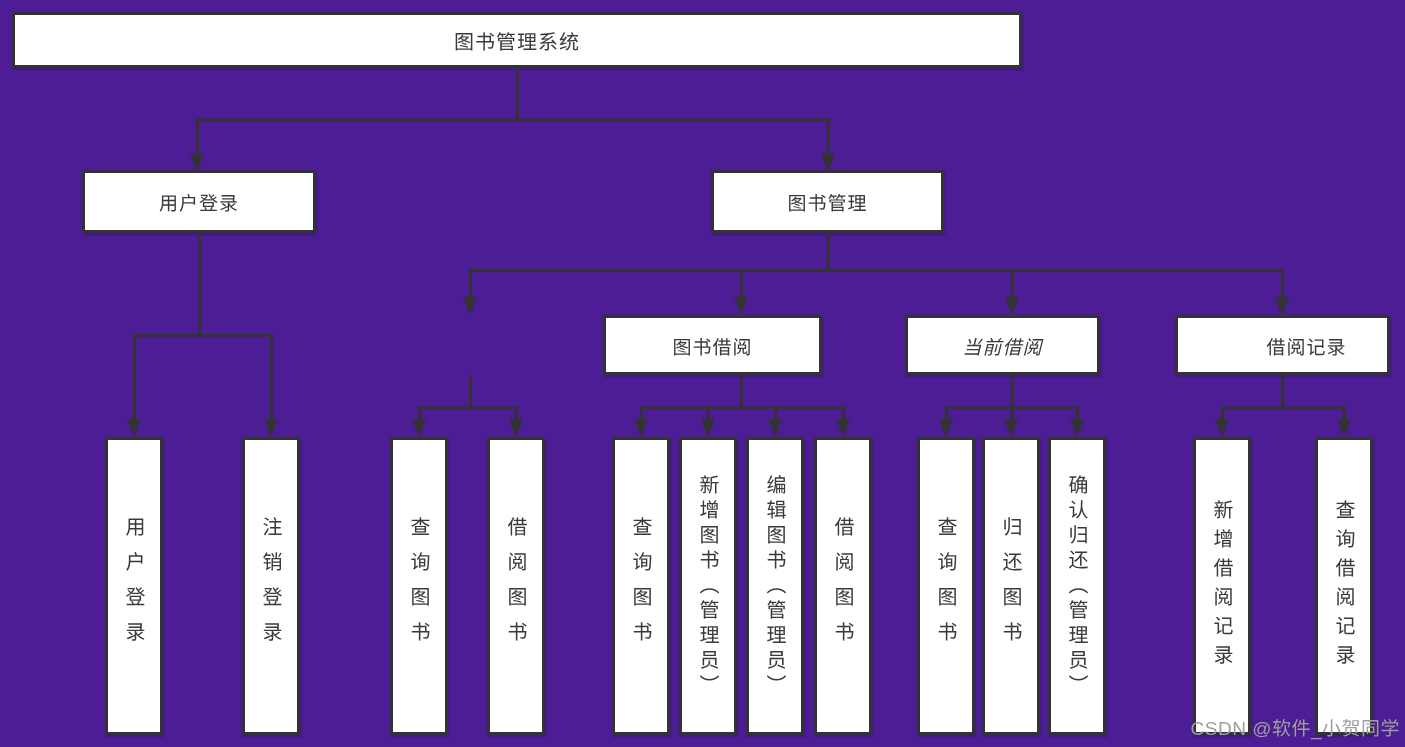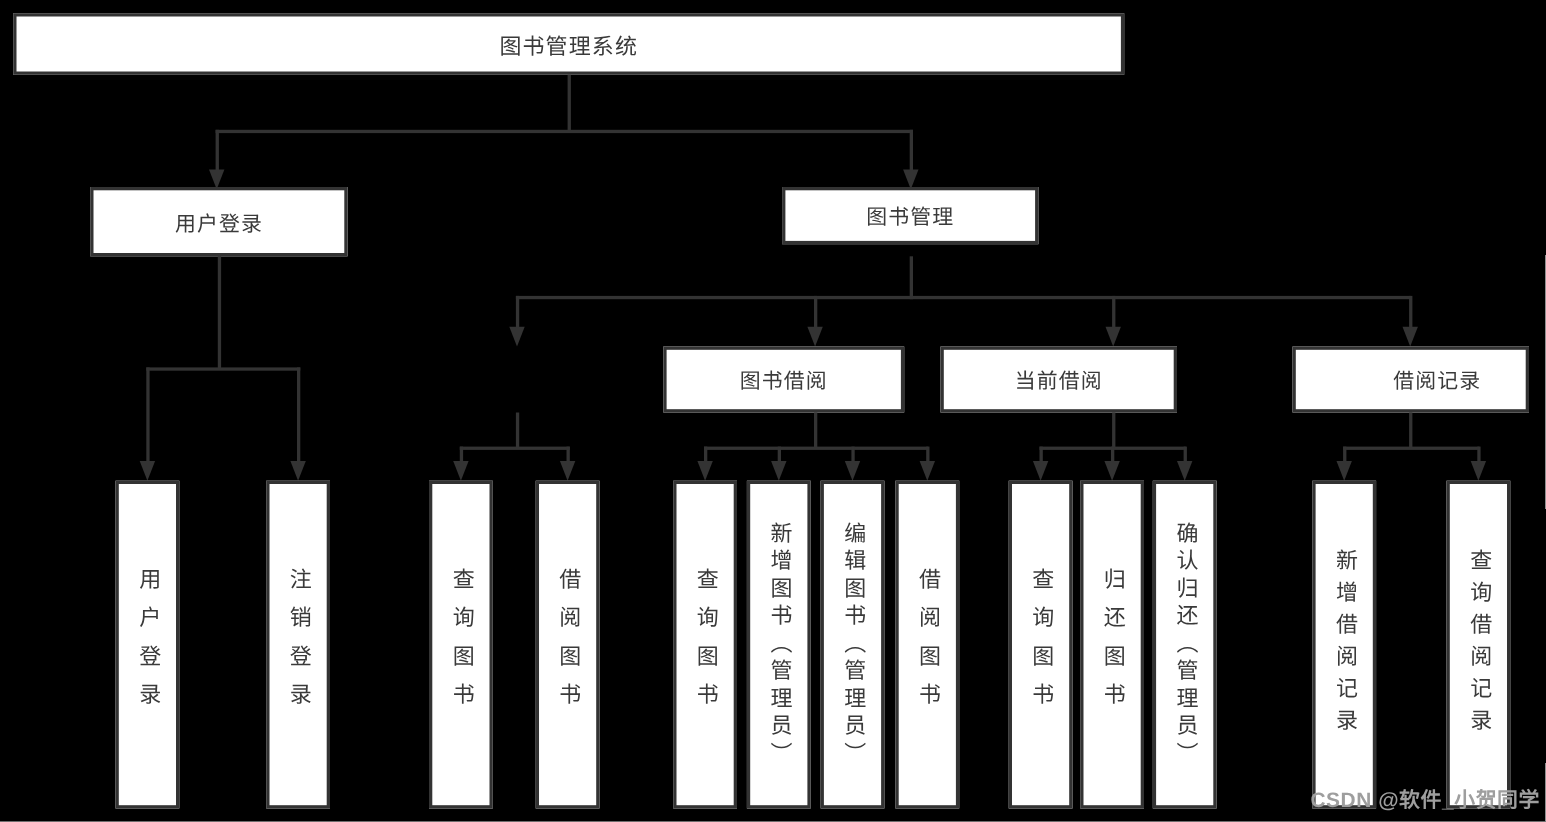--- a/index.html
+++ b/index.html
@@ -3,21 +3,21 @@
 <meta charset="utf-8">
 <style>
   :root{
     --line:#333333;
     --text:#3a3a3a;
     --wm:#9e9e9e;
   }
   html,body{margin:0;padding:0;background:#ffffff;}
   body{font-family:"Liberation Sans","DejaVu Sans",sans-serif;color:var(--text);}
   .canvas{
-    position:relative;width:1405px;height:747px;background:#000000;overflow:hidden;
+    position:relative;width:1405px;height:747px;background:#4c1d95;overflow:hidden;
   }
   .box{
     position:absolute;box-sizing:border-box;background:#ffffff;
     border:3px solid var(--line);
     display:flex;align-items:center;justify-content:center;
     box-shadow:1px 2px 2px rgba(0,0,0,0.18);
   }
   .hlabel{font-size:19px;letter-spacing:1px;}
   .root-label{font-size:20px;letter-spacing:1px;}
   .leaf{top:437px;width:58px;height:298px;}
@@ -29,21 +29,21 @@
   .v6{letter-spacing:9px;}
   .v9{letter-spacing:5px;font-size:20px;}
   .ln{position:absolute;background:var(--line);}
   .ar{
     position:absolute;width:0;height:0;
     border-left:7px solid transparent;border-right:7px solid transparent;
     border-top:18px solid var(--line);
   }
   .watermark{
     position:absolute;right:5px;bottom:7px;font-size:19px;
-    color:var(--wm);letter-spacing:0.5px;z-index:5;font-weight:bold;
+    color:var(--wm);letter-spacing:0.5px;z-index:5;
   }
 </style>
 </head>
 <body>
 
 <div class="canvas">
 
   <div class="box" style="left:12px;top:12px;width:1010px;height:56px;">
     <span class="root-label">图书管理系统</span>
   </div>
@@ -51,21 +51,21 @@
   <div class="ln" style="left:516px;top:68px;width:3px;height:52px;"></div>
   <div class="ln" style="left:196px;top:118px;width:634px;height:3px;"></div>
   <div class="ln" style="left:196px;top:118px;width:3px;height:38px;"></div>
   <div class="ln" style="left:827px;top:118px;width:3px;height:38px;"></div>
   <div class="ar" style="left:190px;top:154px;"></div>
   <div class="ar" style="left:821px;top:154px;"></div>
 
   <div class="box" style="left:82px;top:170px;width:234px;height:63px;">
     <span class="hlabel">用户登录</span>
   </div>
-  <div class="box" style="left:711px;top:170px;width:233px;height:52px;text-align:center;">
+  <div class="box" style="left:711px;top:170px;width:233px;height:63px;text-align:center;">
     <span class="hlabel">图书管理</span>
   </div>
 
   <div class="ln" style="left:198px;top:233px;width:3px;height:103px;"></div>
   <div class="ln" style="left:133px;top:334px;width:140px;height:3px;"></div>
   <div class="ln" style="left:133px;top:334px;width:3px;height:87px;"></div>
   <div class="ln" style="left:270px;top:334px;width:3px;height:87px;"></div>
   <div class="ar" style="left:127px;top:419px;"></div>
   <div class="ar" style="left:264px;top:419px;"></div>
 
@@ -76,21 +76,21 @@
   <div class="ln" style="left:1011px;top:269px;width:3px;height:30px;"></div>
   <div class="ln" style="left:1281px;top:269px;width:3px;height:30px;"></div>
   <div class="ar" style="left:463px;top:297px;"></div>
   <div class="ar" style="left:734px;top:297px;"></div>
   <div class="ar" style="left:1005px;top:297px;"></div>
   <div class="ar" style="left:1275px;top:297px;"></div>
 
   <div class="box" style="left:603px;top:315px;width:219px;height:60px;">
     <span class="hlabel">图书借阅</span>
   </div>
-  <div class="box" style="left:855px;top:315px;width:215px;height:60px;">
+  <div class="box" style="left:905px;top:315px;width:195px;height:60px;font-style:italic;">
     <span class="hlabel">当前借阅</span>
   </div>
   <div class="box" style="left:1175px;top:315px;width:215px;height:60px;padding-left:48px;">
     <span class="hlabel">借阅记录</span>
   </div>
 
   <div class="ln" style="left:469px;top:375px;width:3px;height:33px;"></div>
   <div class="ln" style="left:418px;top:406px;width:100px;height:3px;"></div>
   <div class="ln" style="left:418px;top:406px;width:3px;height:15px;"></div>
   <div class="ln" style="left:515px;top:406px;width:3px;height:15px;"></div>

